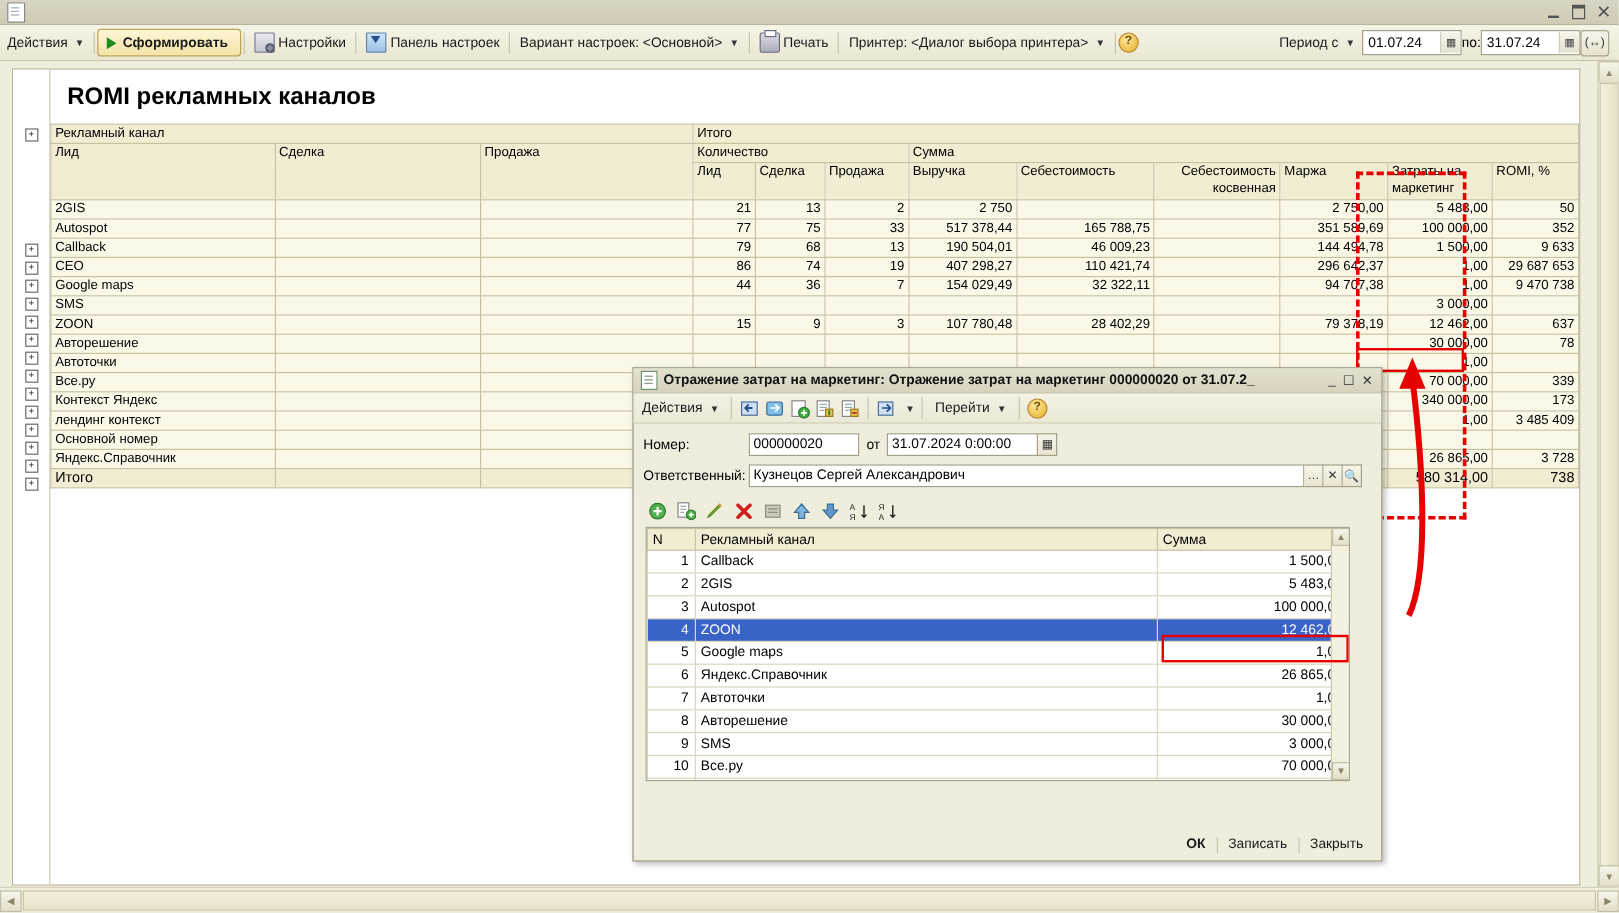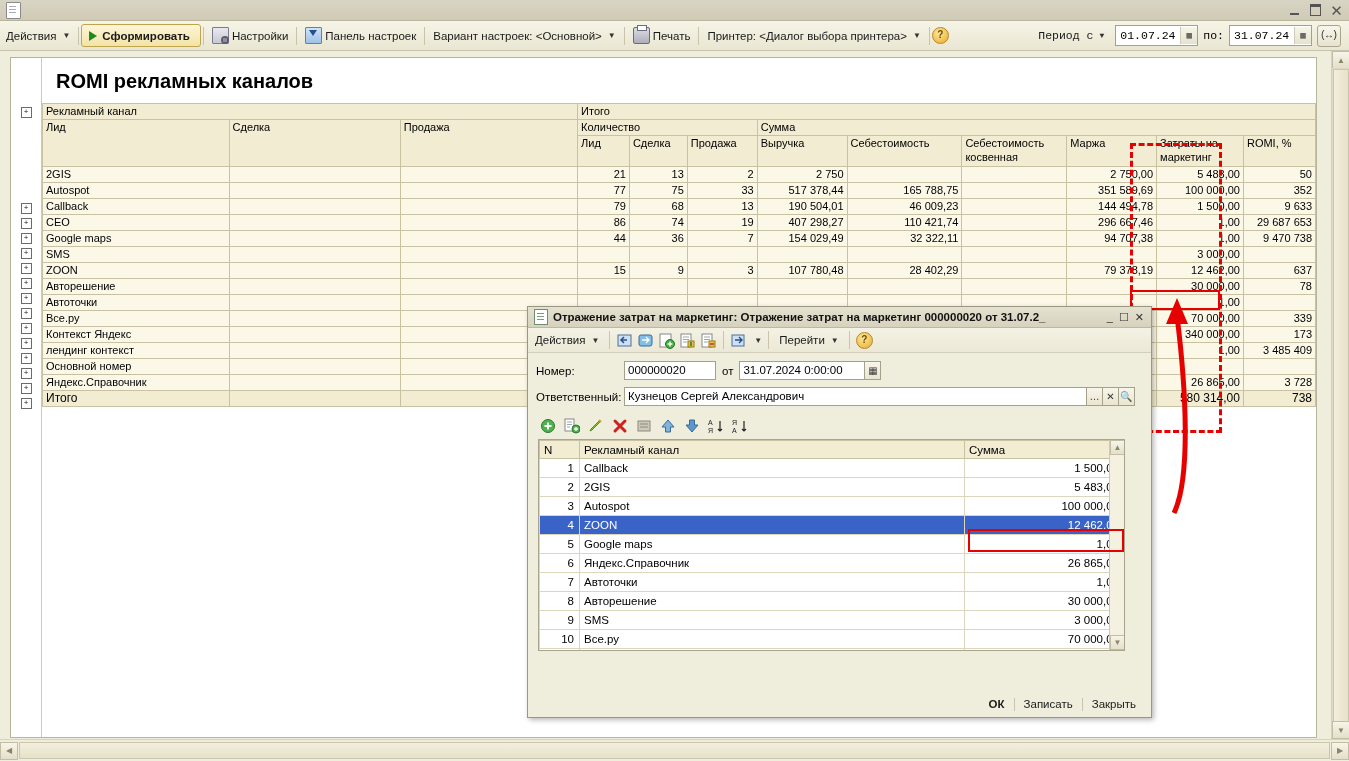--- a/index.html
+++ b/index.html
@@ -43,21 +43,21 @@
   .ico-settings{background:linear-gradient(#e8e8ee,#c8c8d6);border:1px solid #7a7a94;border-radius:1px;}
   .ico-settings:after{content:"";position:absolute;right:-1px;bottom:-1px;width:8px;height:8px;border-radius:50%;
     background:radial-gradient(#8d8d9e 40%,#5c5c70 41%);}
   .ico-panel{background:linear-gradient(#cfe3f7,#9cc2e8);border:1px solid #5b84ad;border-radius:1px;}
   .ico-panel:after{content:"";position:absolute;left:3px;top:2px;width:0;height:0;
     border-top:6px solid #24508c;border-left:4px solid transparent;border-right:4px solid transparent;}
   .ico-print{background:linear-gradient(#dcdce4,#aeaebc);border:1px solid #6a6a80;border-radius:2px;}
   .ico-print:after{content:"";position:absolute;left:3px;top:-3px;width:8px;height:4px;background:#fff;border:1px solid #6a6a80;}
   .ico-help{width:15px;height:15px;border-radius:50%;background:radial-gradient(circle at 40% 32%,#fde79a,#e8ad2a);
     border:1px solid #b9862a;color:#6a4a06;font-weight:bold;font-size:10px;text-align:center;line-height:14px;}
-  .period{margin-left:auto;display:flex;align-items:center;gap:5px;padding-right:8px;font-family:Liberation Mono, monospace;}
+  .period{margin-left:auto;display:flex;align-items:center;gap:0;padding-right:8px;}
   .dtfield{display:flex;align-items:center;height:19px;border:1px solid #a5a08a;background:#fff;padding-left:4px;}
   .dtfield input{border:0;outline:0;width:60px;font-size:11.5px;font-family:inherit;background:transparent;padding:0;}
   .dtbtn{width:16px;height:17px;border-left:1px solid #cfcabb;background:linear-gradient(#f7f5e9,#e6e2cf);
     display:flex;align-items:center;justify-content:center;font-size:9px;color:#444;}
   .arrbtn{width:22px;height:20px;border:1px solid #a9a48d;border-radius:3px;
     background:linear-gradient(#f8f6ea,#e7e3d0);display:flex;align-items:center;justify-content:center;
     font-size:10px;color:#333;}
 
   
   .report{position:absolute;left:0;top:51px;width:1349px;height:688px;background:#efeddc;}
@@ -282,21 +282,21 @@
                 <td class="hdr" rowspan="2">Продажа</td>
                 <td class="hdr" colspan="3">Количество</td>
                 <td class="hdr" colspan="6">Сумма</td>
               </tr>
               <tr>
                 <td class="hdr" style="height:30px;white-space:normal;">Лид</td>
                 <td class="hdr" style="height:30px;white-space:normal;">Сделка</td>
                 <td class="hdr" style="height:30px;white-space:normal;">Продажа</td>
                 <td class="hdr" style="height:30px;white-space:normal;">Выручка</td>
                 <td class="hdr" style="height:30px;white-space:normal;">Себестоимость</td>
-                <td class="hdr" style="height:30px;white-space:normal;">Себестоимость косвенная</td>
+                <td class="hdr" style="height:30px;white-space:normal;text-align:right;">Себестоимость косвенная</td>
                 <td class="hdr" style="height:30px;white-space:normal;">Маржа</td>
                 <td class="hdr" style="height:30px;white-space:normal;">Затраты на маркетинг</td>
                 <td class="hdr" style="height:30px;white-space:normal;">ROMI, %</td>
               </tr>
               <tr>
                 <td class="cell">2GIS</td>
                 <td class="cell"></td>
                 <td class="cell"></td>
                 <td class="cell num">21</td>
                 <td class="cell num">13</td>
@@ -339,21 +339,21 @@
               <tr>
                 <td class="cell">CEO</td>
                 <td class="cell"></td>
                 <td class="cell"></td>
                 <td class="cell num">86</td>
                 <td class="cell num">74</td>
                 <td class="cell num">19</td>
                 <td class="cell num">407 298,27</td>
                 <td class="cell num">110 421,74</td>
                 <td class="cell num"></td>
-                <td class="cell num">296 667,46</td>
+                <td class="cell num">296 642,37</td>
                 <td class="cell num">1,00</td>
                 <td class="cell num">29 687 653</td>
               </tr>
               <tr>
                 <td class="cell">Google maps</td>
                 <td class="cell"></td>
                 <td class="cell"></td>
                 <td class="cell num">44</td>
                 <td class="cell num">36</td>
                 <td class="cell num">7</td>

